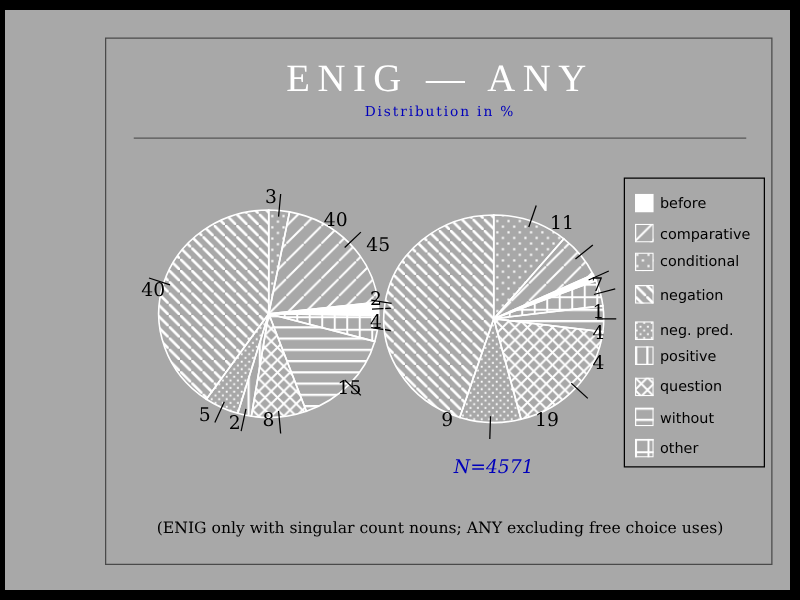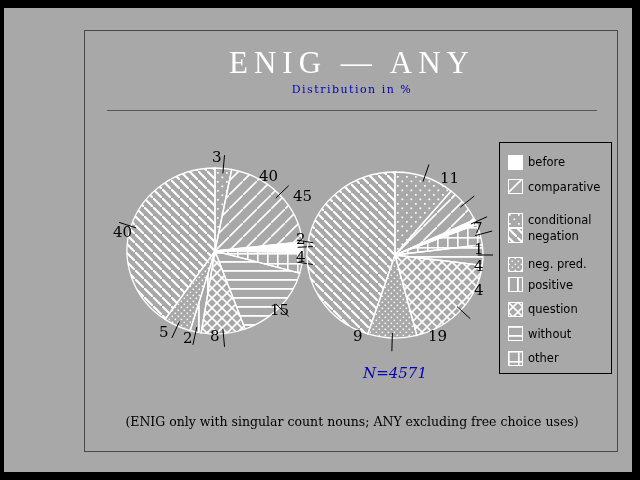--- a/index.html
+++ b/index.html
@@ -194,21 +194,21 @@
           </svg>
           <span class="leg-text">before</span>
         </div>
         <div class="leg-row" style="top: 34.5px;">
           <svg class="swatch" width="15" height="15" viewBox="0 0 15 15">
             <rect x="0" y="0" width="15" height="15" fill="url(#p-diag-sparse-up)"></rect>
             <rect x="0.5" y="0.5" width="14" height="14" fill="none" stroke="#ffffff" stroke-width="1"></rect>
           </svg>
           <span class="leg-text">comparative</span>
         </div>
-        <div class="leg-row" style="top: 68px;">
+        <div class="leg-row" style="top: 57px;">
           <svg class="swatch" width="15" height="15" viewBox="0 0 15 15">
             <rect x="0" y="0" width="15" height="15" fill="url(#p-dots-sparse)"></rect>
             <rect x="0.5" y="0.5" width="14" height="14" fill="none" stroke="#ffffff" stroke-width="1"></rect>
           </svg>
           <span class="leg-text">conditional</span>
         </div>
         <div class="leg-row" style="top: 83.5px;">
           <svg class="swatch" width="15" height="15" viewBox="0 0 15 15">
             <rect x="0" y="0" width="15" height="15" fill="url(#p-diag-dense-down)"></rect>
             <rect x="0.5" y="0.5" width="14" height="14" fill="none" stroke="#ffffff" stroke-width="1"></rect>

